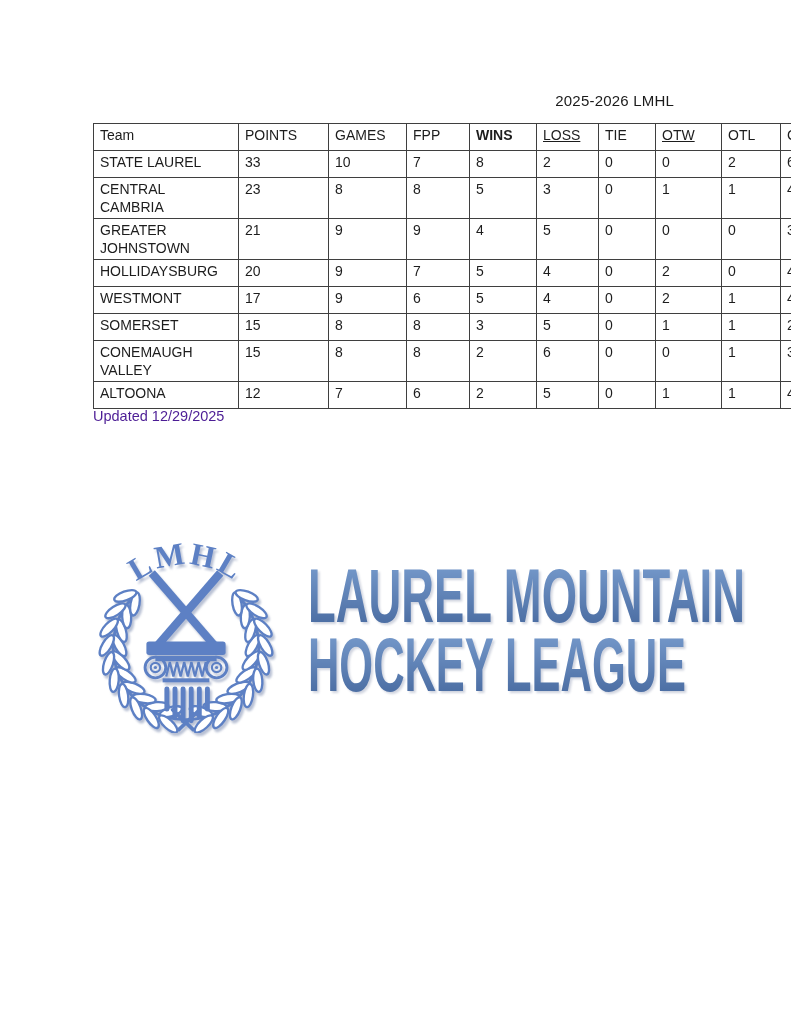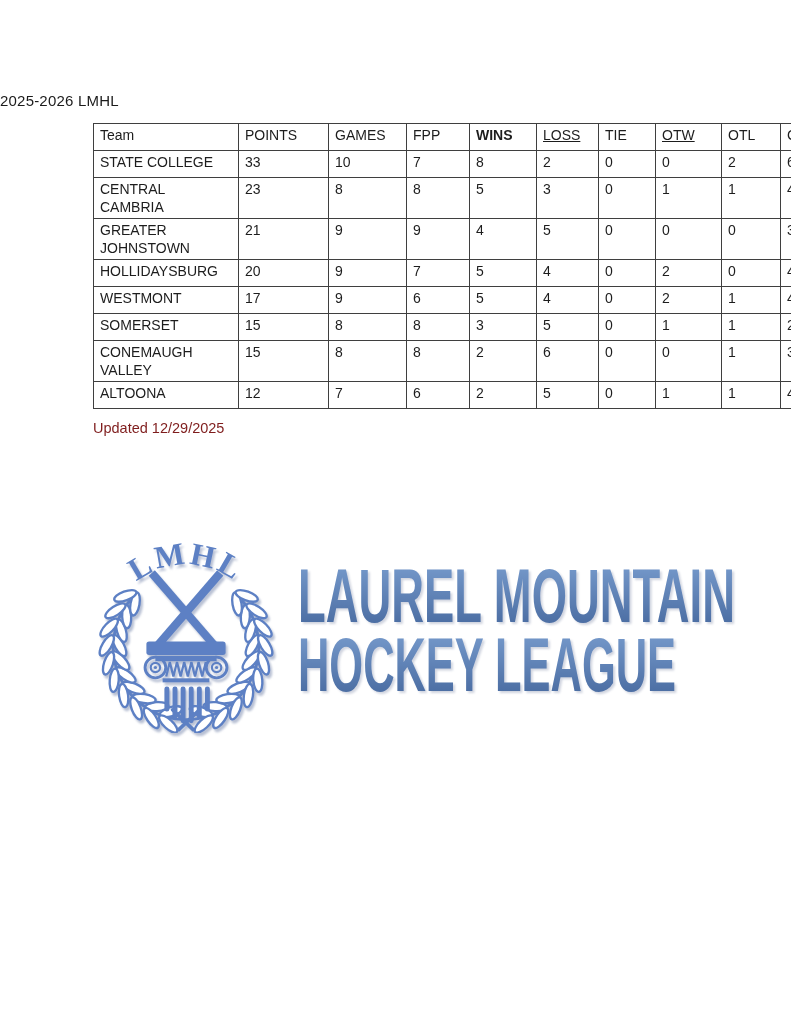--- a/index.html
+++ b/index.html
@@ -6,45 +6,45 @@
     --emblem-blue:#5d80c4;
     --border-col:#3f3f3f;
     --ink:#1b1b1b;
   }
   html,body{margin:0;padding:0;}
   body{
     width:791px;height:1024px;background:#ffffff;position:relative;
     font-family:"Liberation Sans", sans-serif;color:var(--ink);overflow:hidden;
   }
   .doc-title{
-    position:absolute;top:92px;left:0;width:674px;text-align:left;
+    position:absolute;top:92px;left:0;width:674px;text-align:right;
     font-size:15px;letter-spacing:.2px;color:var(--ink);
   }
   table.standings{
     position:absolute;left:93px;top:123px;width:654px;
     border-collapse:collapse;table-layout:fixed;
     font-size:14px;color:#1d1d1d;
   }
   table.standings th, table.standings td{
     border:1px solid var(--border-col);
     text-align:left;vertical-align:top;
     padding:3px 6px 2px 6px;line-height:17.5px;
     height:21px;font-weight:normal;overflow:visible;white-space:normal;
   }
   .updated-note{
-    position:absolute;left:93px;top:420px;font-size:14.5px;color:#7f1d1d;
+    position:absolute;left:93px;top:408px;font-size:14.5px;color:#4c1d95;
   }
   .emblem-wrap{
     position:absolute;left:96px;top:539px;width:180px;height:194px;
   }
   .emblem-wrap svg{
     filter:drop-shadow(2.5px 3px 1px rgba(128,142,176,.55));
   }
   .wordmark-wrap{
-    position:absolute;left:298px;top:567px;width:437px;height:128px;
+    position:absolute;left:308px;top:567px;width:437px;height:128px;
   }
   .wordmark-wrap svg{
     filter:drop-shadow(2px 2.5px 1px rgba(150,160,185,.45));
   }
   .blue-fill{fill:var(--emblem-blue);}
   .blue-stroke{stroke:var(--emblem-blue);fill:none;}
   .leaf{fill:#ffffff;stroke:var(--emblem-blue);stroke-width:2.6;}
   .emblem-letters{
     font-family:"Liberation Serif", serif;font-weight:bold;font-size:35px;
     letter-spacing:3px;fill:var(--emblem-blue);
@@ -68,21 +68,21 @@
         <th style="width: 54px; font-weight: bold;">WINS</th>
         <th style="width: 49px; text-decoration: underline;">LOSS</th>
         <th style="width: 44px; margin-top: 44px;">TIE</th>
         <th style="width: 53px; text-decoration: underline;">OTW</th>
         <th style="width: 46px;">OTL</th>
         <th style="width: 41px;">GF</th>
       </tr>
   </thead>
   <tbody>
       <tr>
-        <td>STATE COLLEGE</td>
+        <td>STATE LAUREL</td>
         <td>33</td>
         <td>10</td>
         <td>7</td>
         <td>8</td>
         <td>2</td>
         <td>0</td>
         <td>0</td>
         <td>2</td>
         <td>69</td>
       </tr>

